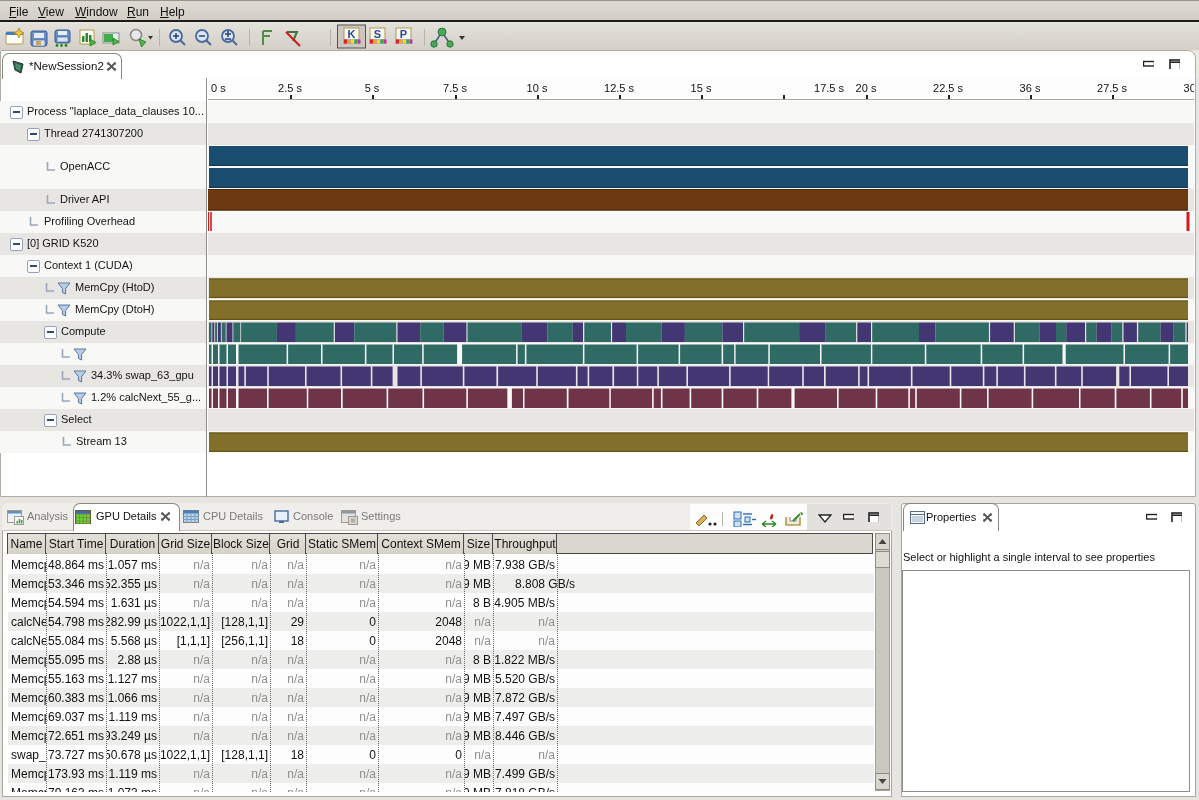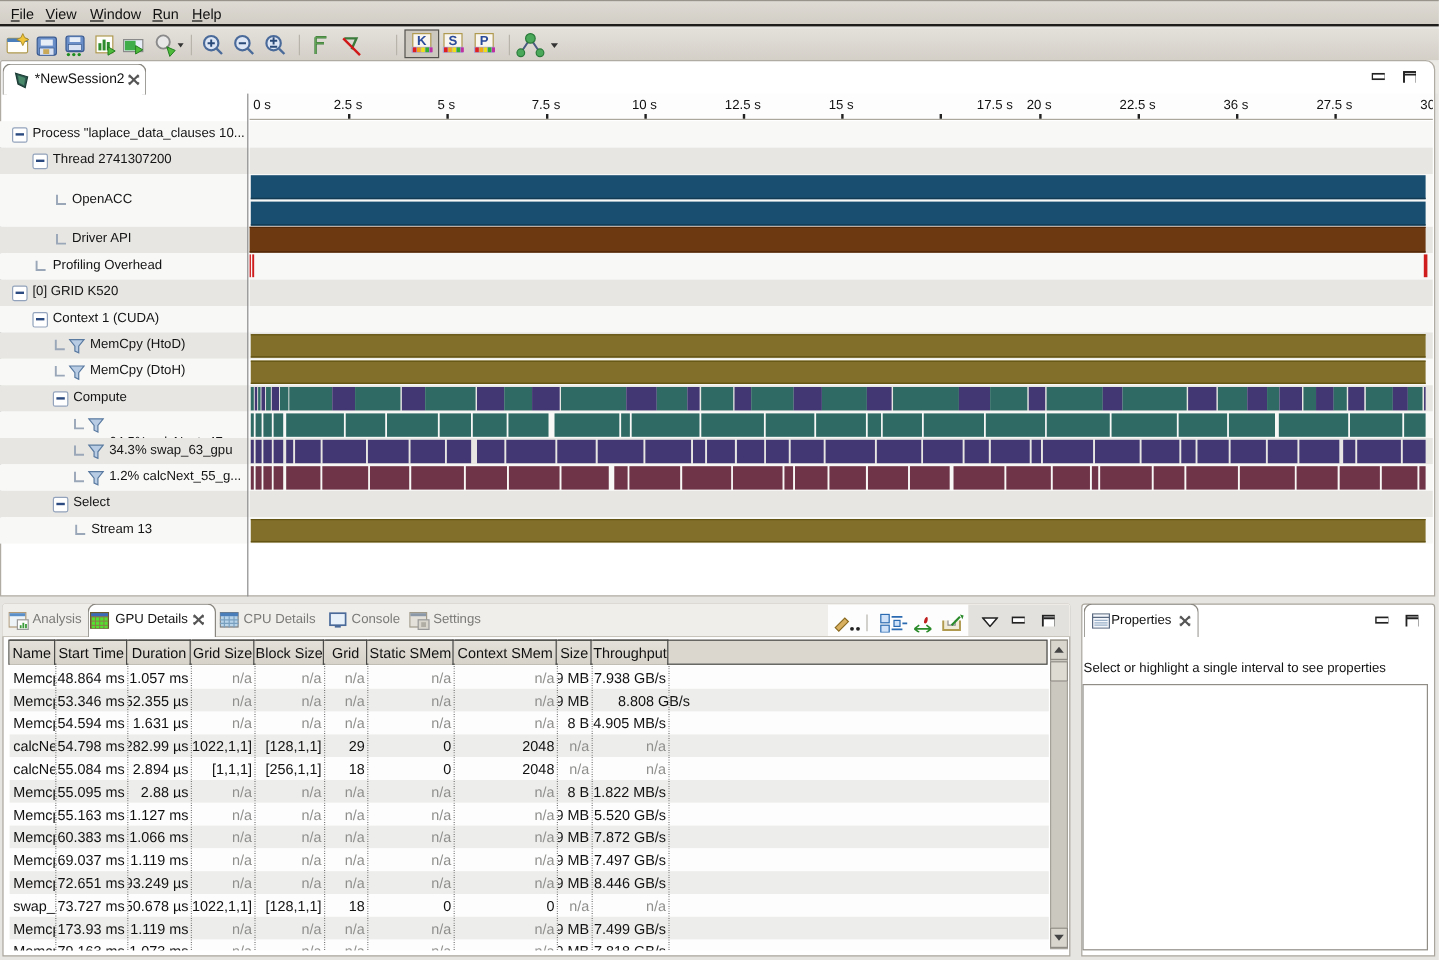--- a/index.html
+++ b/index.html
@@ -660,21 +660,21 @@
 <div class="dcell cr" style="left:160px;top:612px;width:52px;height:19px">[1022,1,1]</div>
 <div class="dcell cr" style="left:213px;top:612px;width:57px;height:19px">[128,1,1]</div>
 <div class="dcell cr" style="left:271px;top:612px;width:35px;height:19px">29</div>
 <div class="dcell cr" style="left:307px;top:612px;width:71px;height:19px">0</div>
 <div class="dcell cr" style="left:379px;top:612px;width:85px;height:19px">2048</div>
 <div class="dcell cr na" style="left:465px;top:612px;width:28px;height:19px">n/a</div>
 <div class="dcell cr na" style="left:494px;top:612px;width:63px;height:19px">n/a</div>
 <div class="drow dw" style="top:631px;height:19px"></div>
 <div class="dcell cl" style="left:8px;top:631px;width:38px;height:19px">calcNex</div>
 <div class="dcell cr" style="left:47px;top:631px;width:59px;height:19px">155.084 ms</div>
-<div class="dcell cr" style="left:107px;top:631px;width:52px;height:19px">2.894 µs</div>
+<div class="dcell cr" style="left:107px;top:631px;width:52px;height:19px">5.568 µs</div>
 <div class="dcell cr" style="left:160px;top:631px;width:52px;height:19px">[1,1,1]</div>
 <div class="dcell cr" style="left:213px;top:631px;width:57px;height:19px">[256,1,1]</div>
 <div class="dcell cr" style="left:271px;top:631px;width:35px;height:19px">18</div>
 <div class="dcell cr" style="left:307px;top:631px;width:71px;height:19px">0</div>
 <div class="dcell cr" style="left:379px;top:631px;width:85px;height:19px">2048</div>
 <div class="dcell cr na" style="left:465px;top:631px;width:28px;height:19px">n/a</div>
 <div class="dcell cr na" style="left:494px;top:631px;width:63px;height:19px">n/a</div>
 <div class="drow dg" style="top:650px;height:19px"></div>
 <div class="dcell cl" style="left:8px;top:650px;width:38px;height:19px">Memcpy</div>
 <div class="dcell cr" style="left:47px;top:650px;width:59px;height:19px">155.095 ms</div>

